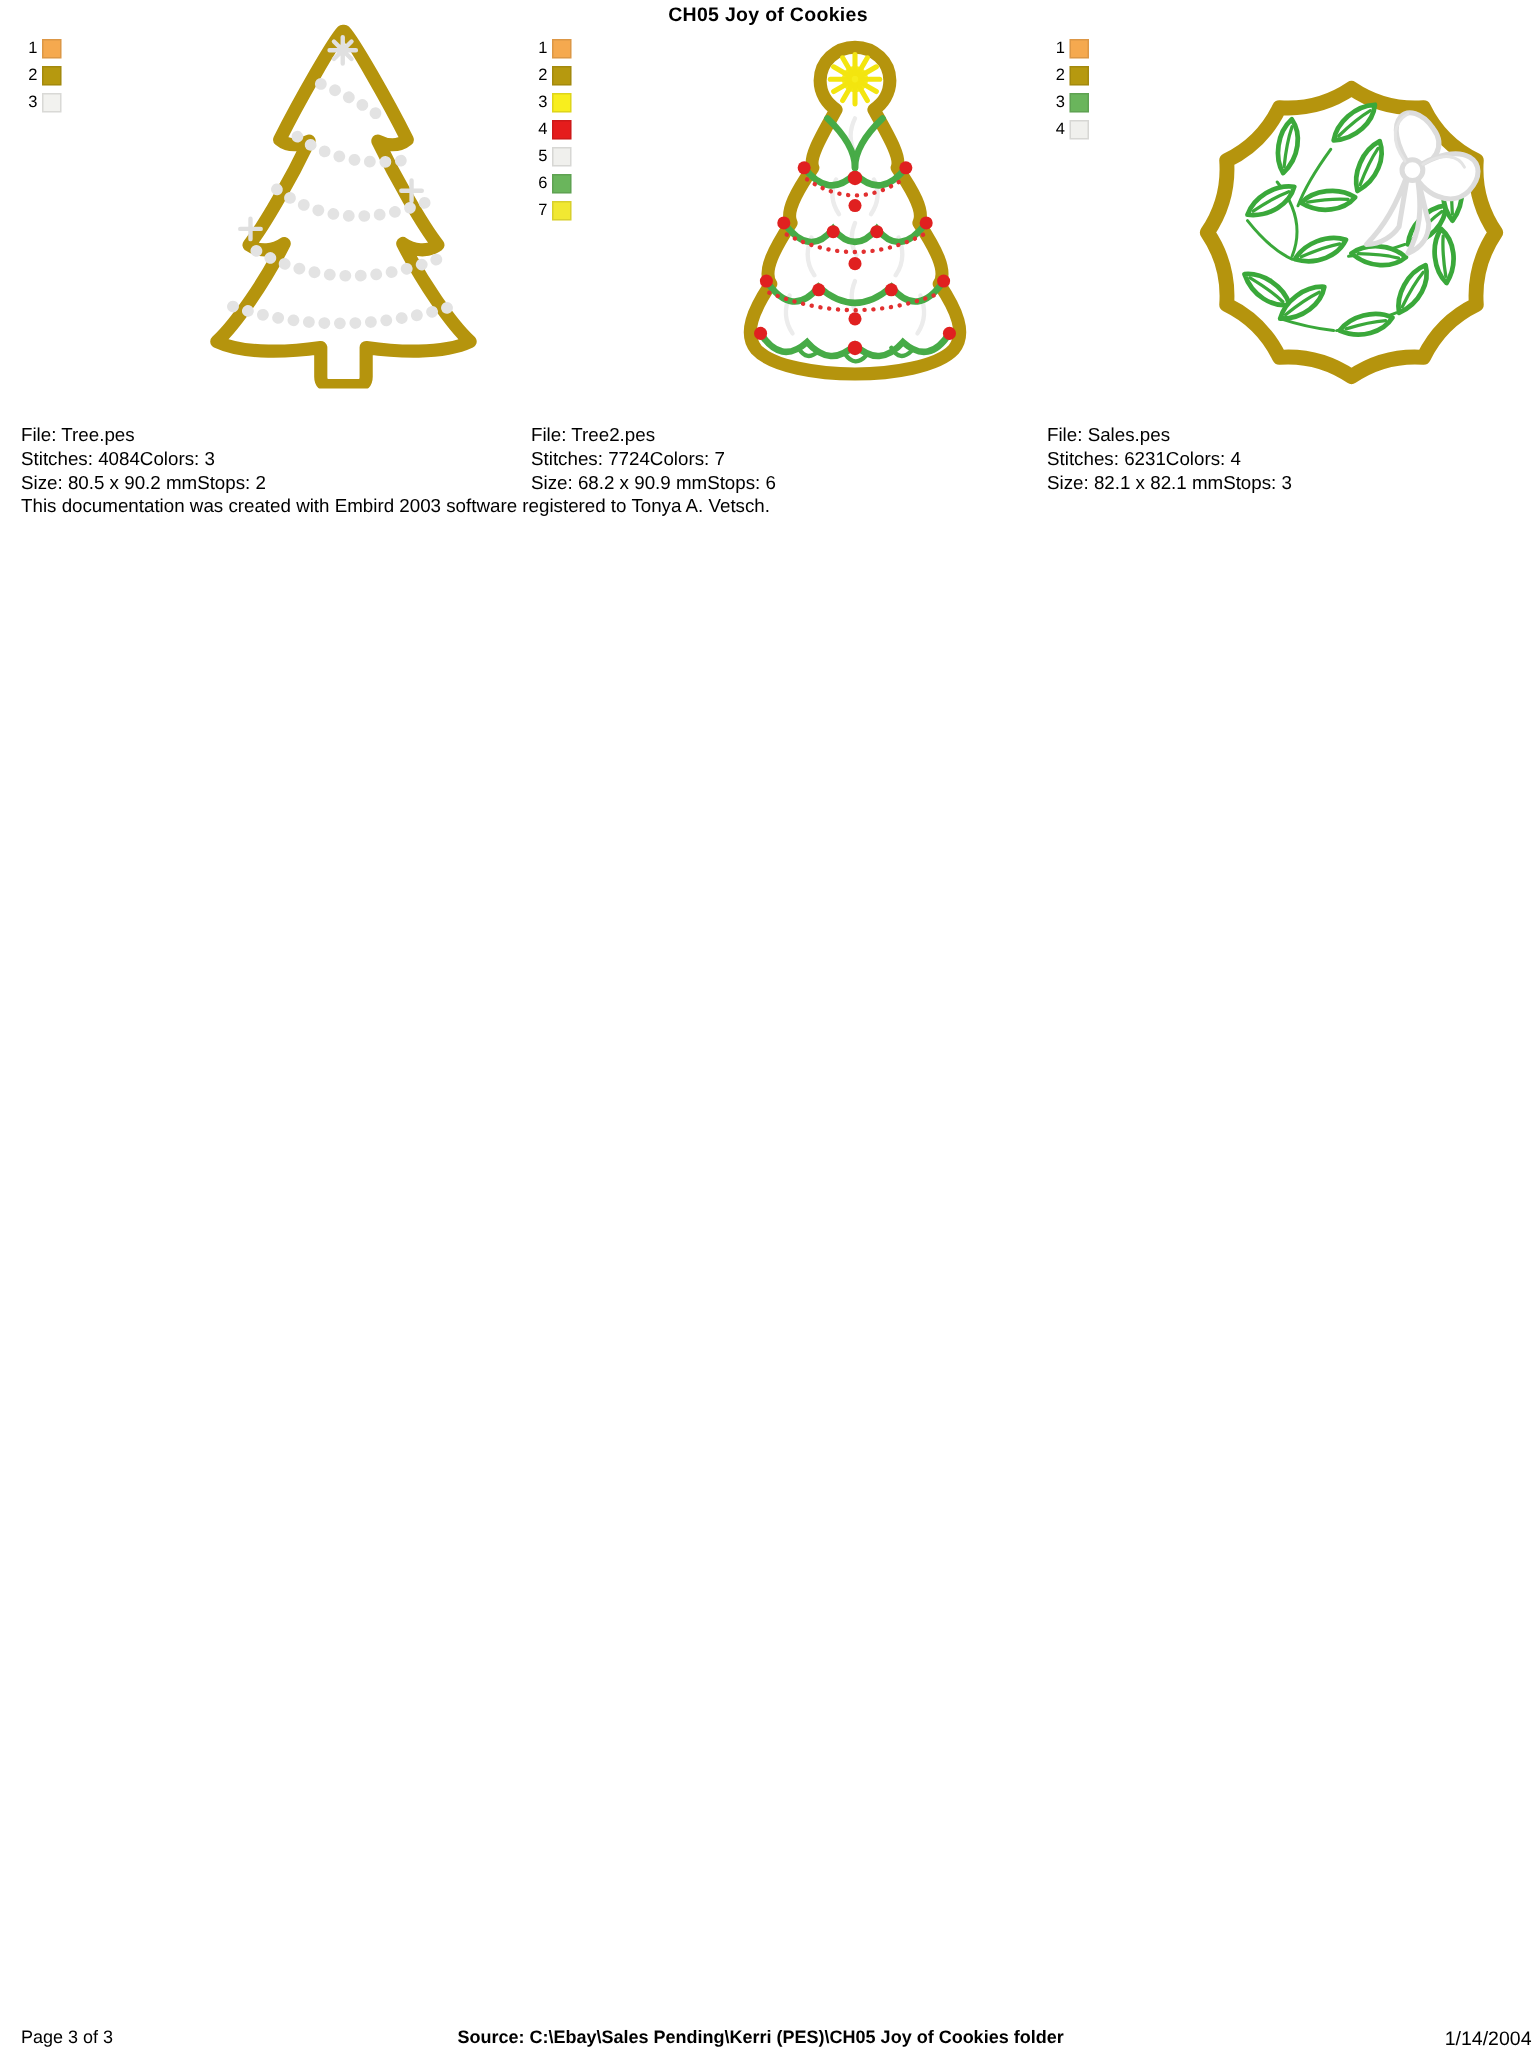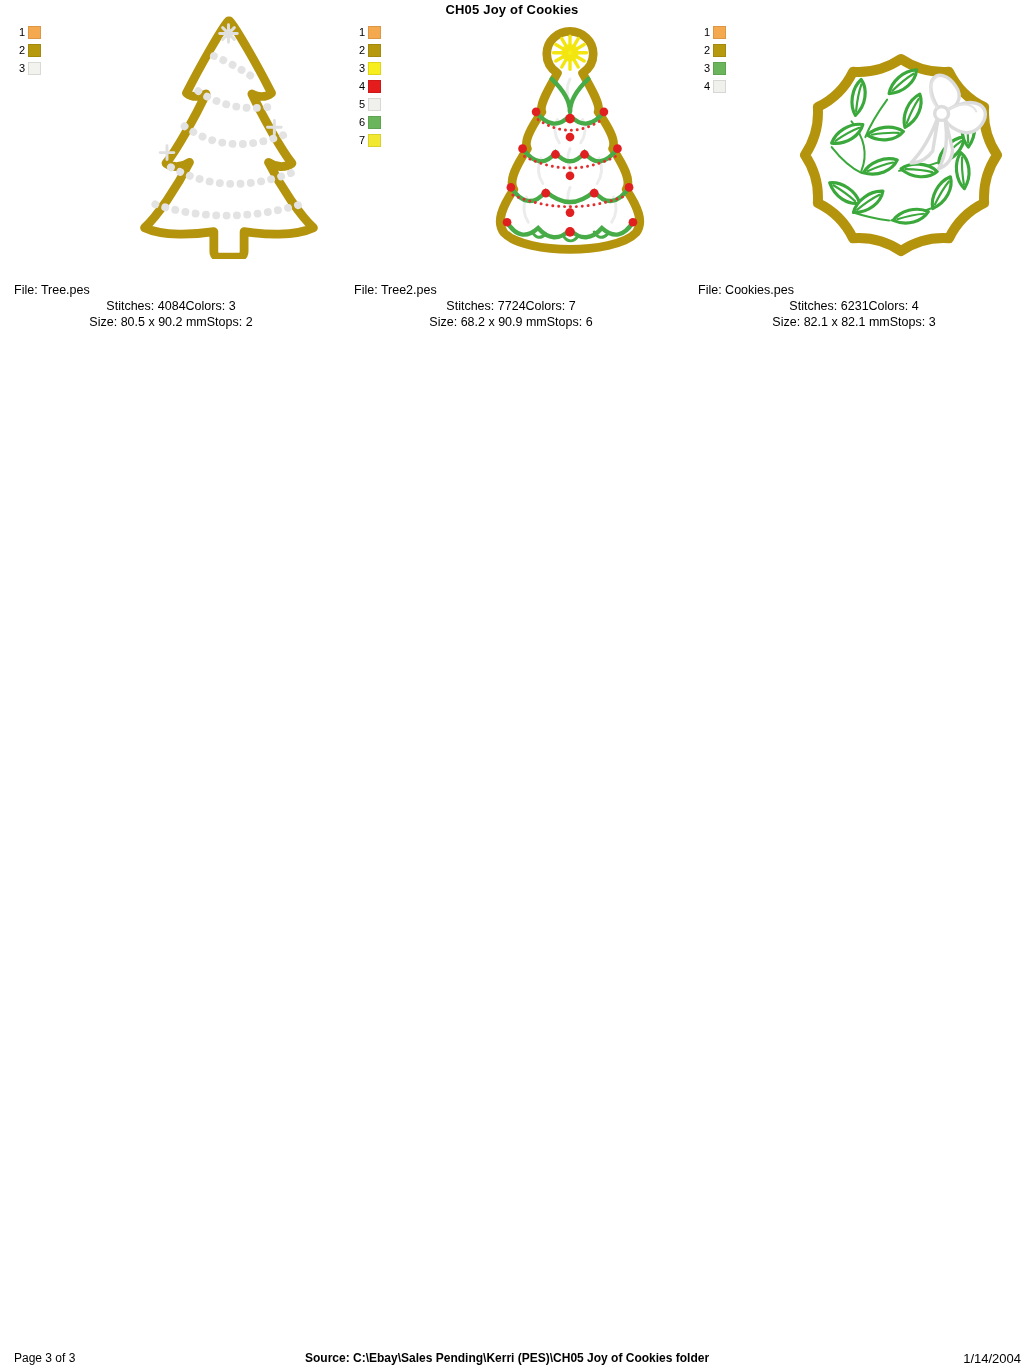--- a/index.html
+++ b/index.html
@@ -9,21 +9,21 @@
          font-size:13px;font-weight:bold;letter-spacing:.2px;}
   .swatches{position:absolute;}
   .swatch-row{display:flex;align-items:center;height:18px;}
   .swatch-num{display:inline-block;width:11px;text-align:right;font-size:11px;
               margin-right:3px;line-height:13px;}
   .swatch-box{display:inline-block;width:13px;height:13px;border:1px solid rgba(0,0,0,0.10);
               box-sizing:border-box;}
   .art{position:absolute;line-height:0;}
   .info{position:absolute;top:258px;font-size:12.5px;font-weight:normal;line-height:16px;margin-top:24px;}
   .irow{white-space:nowrap;}
-  .irow.split{display:flex;justify-content:center;}
+  .irow.split{display:flex;justify-content:flex-start;}
   .notes{position:absolute;left:14px;top:330px;font-size:12.5px;font-weight:normal;line-height:14px;}
   .f-page{position:absolute;left:14px;top:1351px;font-size:12px;text-align:center;}
   .f-source{position:absolute;left:305px;top:1351px;font-size:12px;font-weight:bold;}
   .f-date{position:absolute;right:3px;top:1351px;font-size:13px;}
 </style>
 </head>
 <body>
 
 <div class="page">
 
@@ -254,32 +254,33 @@
         <path d="M148 64 C140 86 132 100 120 112 C130 112 138 106 142 100 Z"></path>
         <path d="M154 65 C158 88 156 104 148 118 C158 114 162 106 162 98 Z"></path>
         <circle cx="151" cy="62" r="7"></circle>
       </g>
       <path fill="none" stroke="#e4e4e4" stroke-width="2" stroke-linecap="round" d="M146 56 C136 42 138 30 148 24 M158 58 C172 50 182 52 186 60"></path>
     </svg>
   </div>
 
   <div class="info" style="left:698px;width:312px">
     <div class="irow">
-      <span>File:</span> <span>Cookies.pes</span>
+      <span>File:</span> <span>Sales.pes</span>
     </div>
     <div class="irow split">
       <span><span>Stitches:</span> <span>6231</span></span>
       <span><span>Colors:</span> <span>4</span></span>
     </div>
     <div class="irow split">
       <span><span>Size:</span> <span>82.1 x 82.1 mm</span></span>
       <span><span>Stops:</span> <span>3</span></span>
     </div>
   </div>
 
   <div class="notes">
+    <div>This documentation was created with Embird 2003 software registered to Tonya A. Vetsch.</div>
   </div>
 
   <span class="f-page">Page 3 of 3</span>
   <span class="f-source">Source: C:\Ebay\Sales Pending\Kerri (PES)\CH05 Joy of Cookies folder</span>
   <span class="f-date">1/14/2004</span>
 
 </div>
 
 </body></html>

